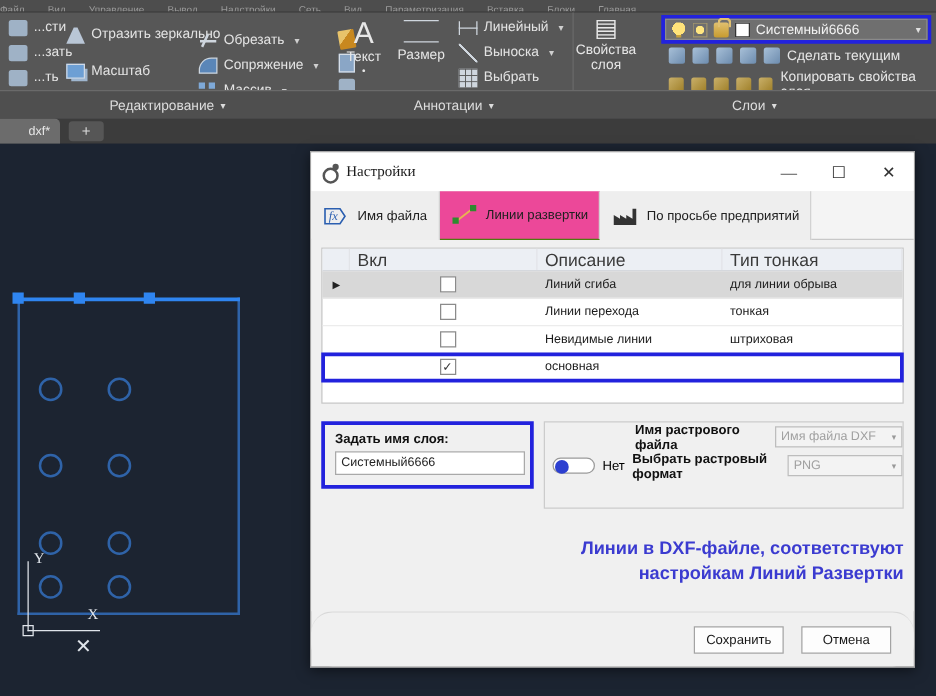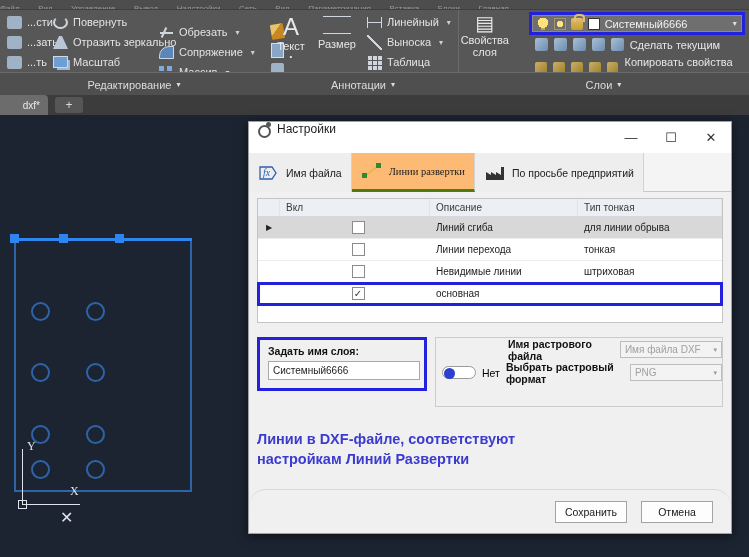--- a/index.html
+++ b/index.html
@@ -144,22 +144,22 @@
   #cross { position:absolute; left:60px; bottom:30px; color:#dfe4ea; font-size:16px; }
 
   
   #dialog {
     position:absolute; left:248px; top:121px; width:484px; height:413px;
     background:#f0f0f0; border:1px solid #a0a0a0;
     box-shadow:0 2px 10px rgba(0,0,0,.55);
     display:flex; flex-direction:column;
   }
   #dlg-titlebar {
-    height:31px; background:#ffffff; display:flex; 
-    padding-left:8px; flex:0 0 31px;
+    height:31px; background:#ffffff; display:flex; align-items:center;
+    padding-left:8px; flex:0 0 31px;font-family:Liberation Serif, serif;
   }
   #dlg-gear {
     width:14px;height:14px; margin-right:6px; position:relative; flex:0 0 14px;
   }
   #dlg-gear::before{content:'';position:absolute;left:1px;top:3px;width:9px;height:9px;
     border:2px solid #555; border-radius:50%;}
   #dlg-gear::after{content:'';position:absolute;right:0;top:0;width:5px;height:5px;
     background:#555;border-radius:50%;}
   #dlg-title { font-size:12px; color:#1c1c1c; flex:1; }
   .win-btn {
@@ -168,30 +168,30 @@
   }
   #tabbar {
     display:flex; height:39px; background:#f4f4f4;
     border-bottom:1px solid #c8c8c8; flex:0 0 39px;
   }
   .dtab {
     display:flex; align-items:center; gap:6px; padding:0 9px; height:39px;
     font-size:10.5px; color:#202020; background:#eeeeee;
     border-right:1px solid #d2d2d2; white-space:nowrap;
   }
-  .dtab.active { background:#fdba74; border-bottom:3px solid #4d7c0f;font-family:Liberation Serif, serif; }
+  .dtab.active { background:#ec4899; border-bottom:1px solid #4d7c0f; }
   .tab-ic { width:22px;height:20px; flex:0 0 22px; position:relative; }
 
   #dlg-body { flex:1; padding:6px 8px 0 8px; display:flex; flex-direction:column;
               background:#f0f0f0; }
 
   
   #grid { background:#fff; border:1px solid #c4c4c4; height:125px; }
   #grid-head { display:flex; height:18px; background:#eceff4; border-bottom:1px solid #d5d8dd;
-               font-size:10px; color:#3a3a3a; }
+               font-size:14px; color:#3a3a3a; }
   .gh { display:flex; align-items:center; padding-left:6px; border-right:1px solid #e2e4e8; }
   .gh.c0 { width:22px; padding:0; }
   .gh.c1 { width:150px; }
   .gh.c2 { width:148px; }
   .gh.c3 { flex:1; }
   .grow { display:flex; height:22px; font-size:10px; color:#1b1b1b; align-items:center;
           border-bottom:1px solid #ececec; }
   .grow.sel-row { background:#d8d8d8; }
   .gc { display:flex; align-items:center; padding-left:6px; height:100%; }
   .gc.c0 { width:22px; justify-content:center; padding:0; color:#222; font-size:8px; }
@@ -225,21 +225,21 @@
             position:relative; flex:0 0 34px; }
   .toggle::before{content:'';position:absolute;left:1px;top:1px;width:11px;height:11px;
     border-radius:50%;background:#2c3fd0;}
   .rlabel { font-weight:bold; color:#111; }
   .rselect { width:115px;height:17px;border:1px solid #bdbdbd;background:#f3f3f3;
              display:flex;align-items:center;justify-content:space-between;
              padding:0 4px; font-size:10px; color:#a0a0a0; }
   .rselect .ar { font-size:7px; color:#999; }
 
   #annot {
-    margin-top:22px; text-align:left; color:#3b3bd0; font-size:14.5px;
+    margin-top:22px; text-align:right; color:#3b3bd0; font-size:14.5px;
     font-weight:bold; line-height:20px;
   }
 
   #dlg-footer {
     height:44px; flex:0 0 44px; display:flex; align-items:center; justify-content:flex-end;
     gap:14px; padding-right:18px; border-top:1px solid #d8d8d8; background:#f0f0f0;border-radius:17px;
   }
   .dbtn { width:72px;height:22px;border:1px solid #a3a3a3;background:#fdfdfd;
           font-size:10.5px; color:#181818; display:flex; align-items:center; justify-content:center; }
 </style>
@@ -275,24 +275,20 @@
           <span class="lbl">...зать</span>
         </div>
         <div class="cmd">
           <span class="ic ic-misc"></span>
           <span class="lbl">...ть</span>
         </div>
       </div>
 
       <div class="cmd-col" style="width:122px">
         <div class="cmd">
-          <span class="ic ic-rotate"></span>
-          <span class="lbl">Повернуть</span>
-        </div>
-        <div class="cmd">
           <span class="ic ic-mirror"></span>
           <span class="lbl">Отразить зеркально</span>
         </div>
         <div class="cmd">
           <span class="ic ic-scale"></span>
           <span class="lbl">Масштаб</span>
         </div>
       </div>
 
       <div class="cmd-col" style="width:58px;min-width:58px"></div>
@@ -342,21 +338,21 @@
           <span class="lbl">Линейный</span>
           <span class="caret">▾</span>
         </div>
         <div class="cmd">
           <span class="ic" style="background:linear-gradient(45deg,transparent 45%,#cfd6de 46%,#cfd6de 54%,transparent 55%);"></span>
           <span class="lbl">Выноска</span>
           <span class="caret">▾</span>
         </div>
         <div class="cmd">
           <span class="ic" style="background:#cfd6de;background-image:linear-gradient(#575757 1px,transparent 1px),linear-gradient(90deg,#575757 1px,transparent 1px);background-size:5px 5px;"></span>
-          <span class="lbl">Таблица</span>
+          <span class="lbl">Выбрать</span>
         </div>
       </div>
     </div>
 
     <div class="panel" style="width:291px;position:relative">
       <div class="big-cmd" style="width:52px;padding-top:2px">
         <span class="glyph" style="font-size:20px;line-height:22px">▤</span>
         <span class="lbl2" style="white-space:pre-line">Свойства
 слоя</span>
       </div>

